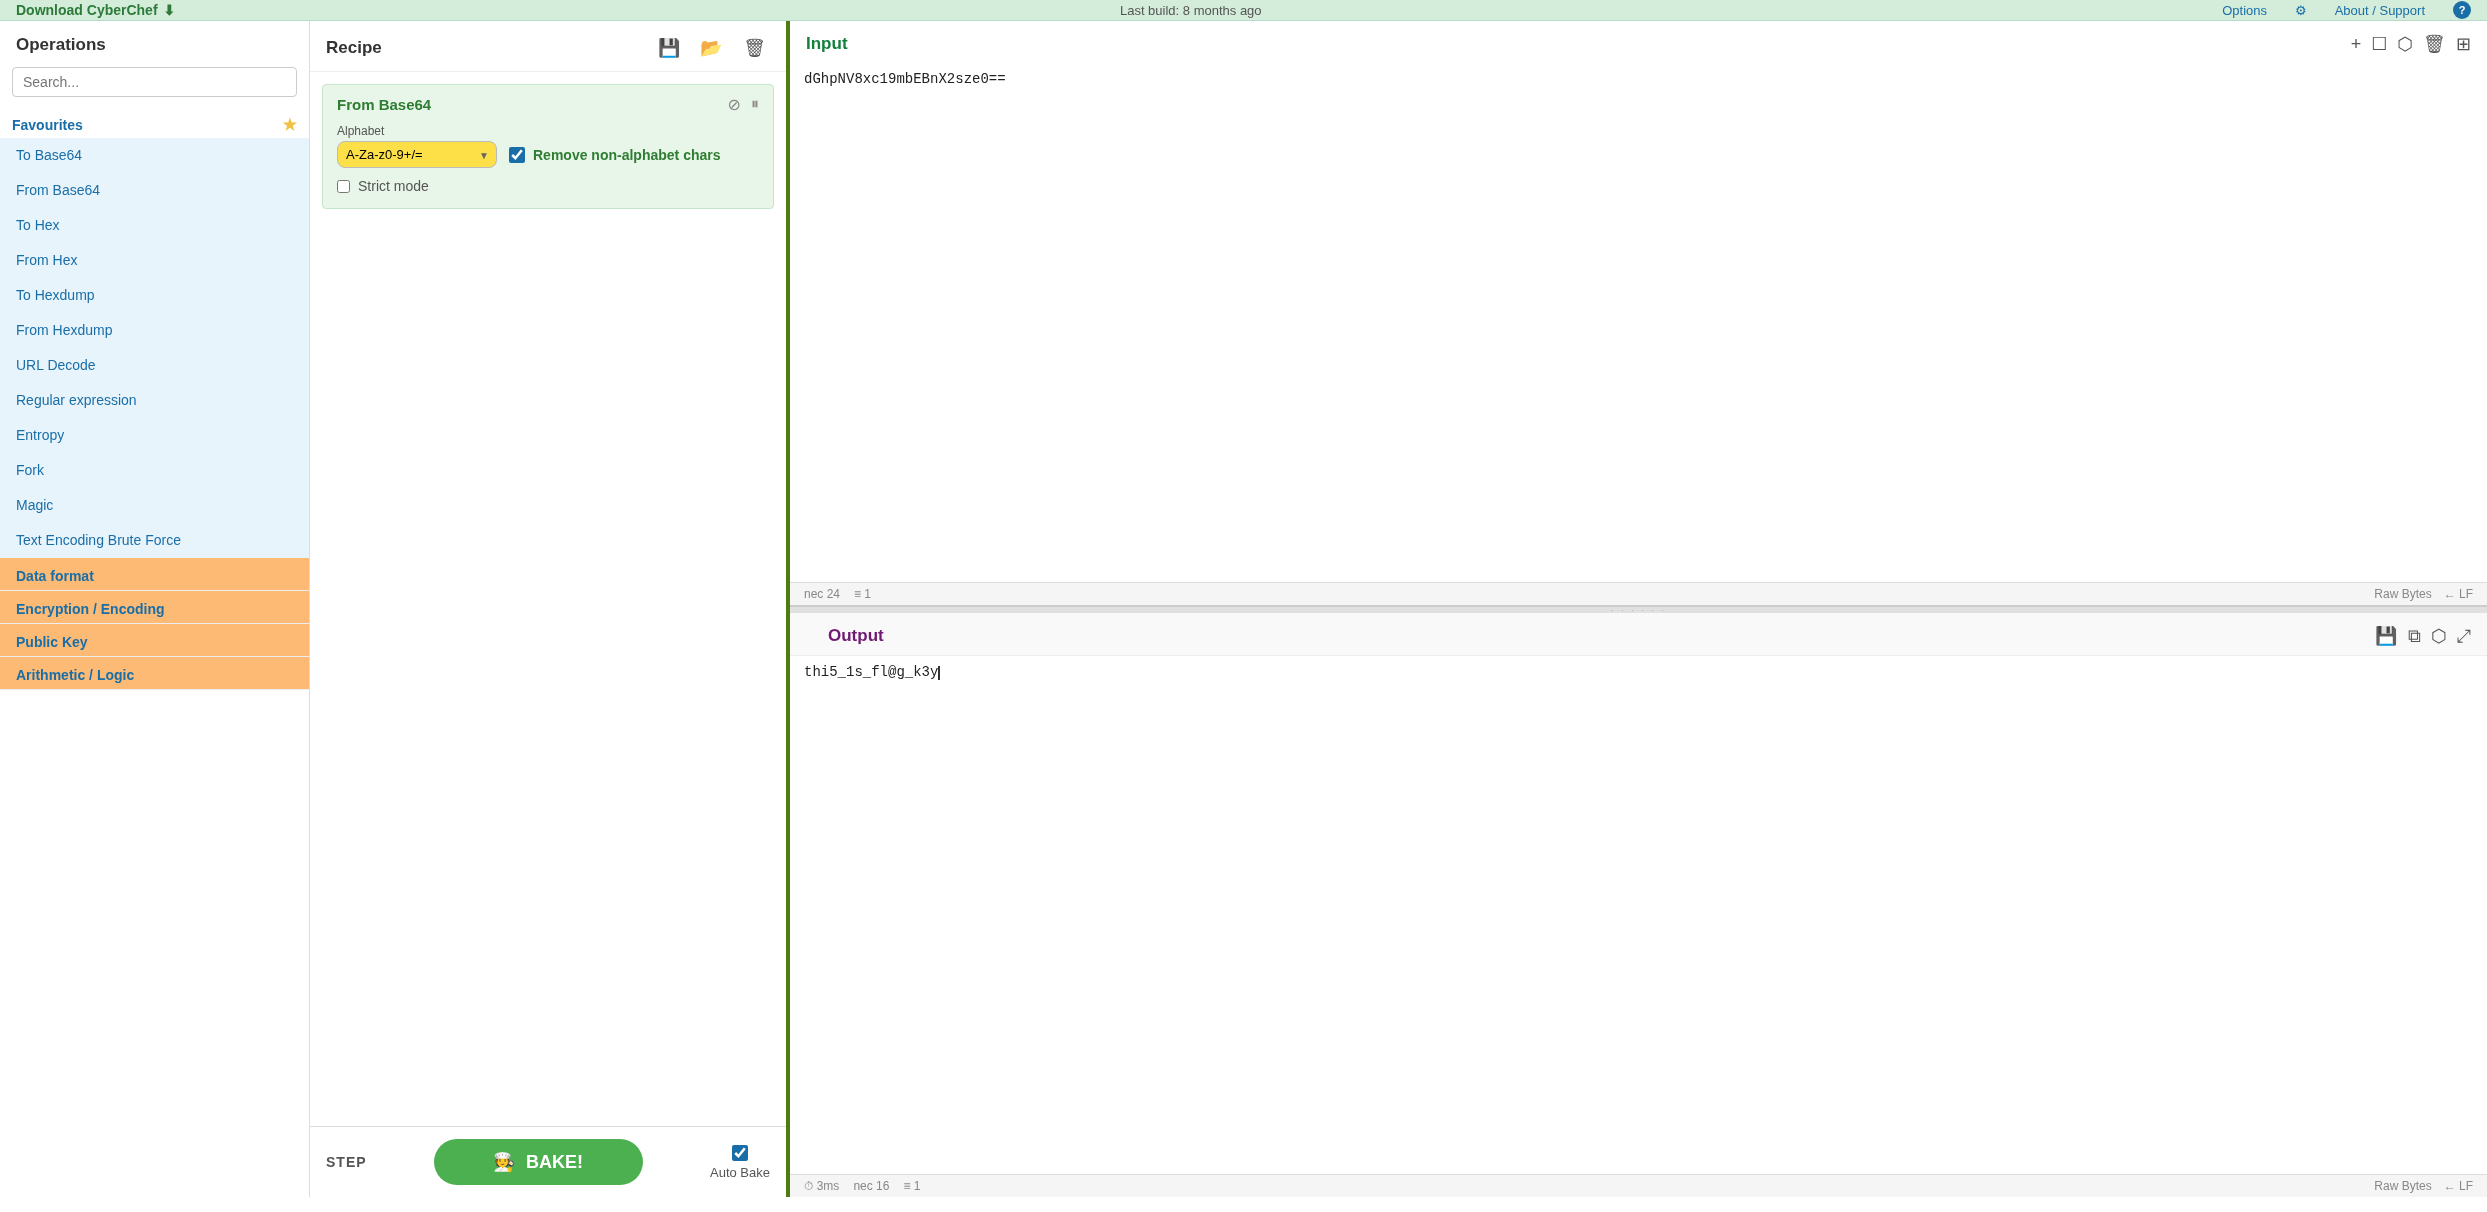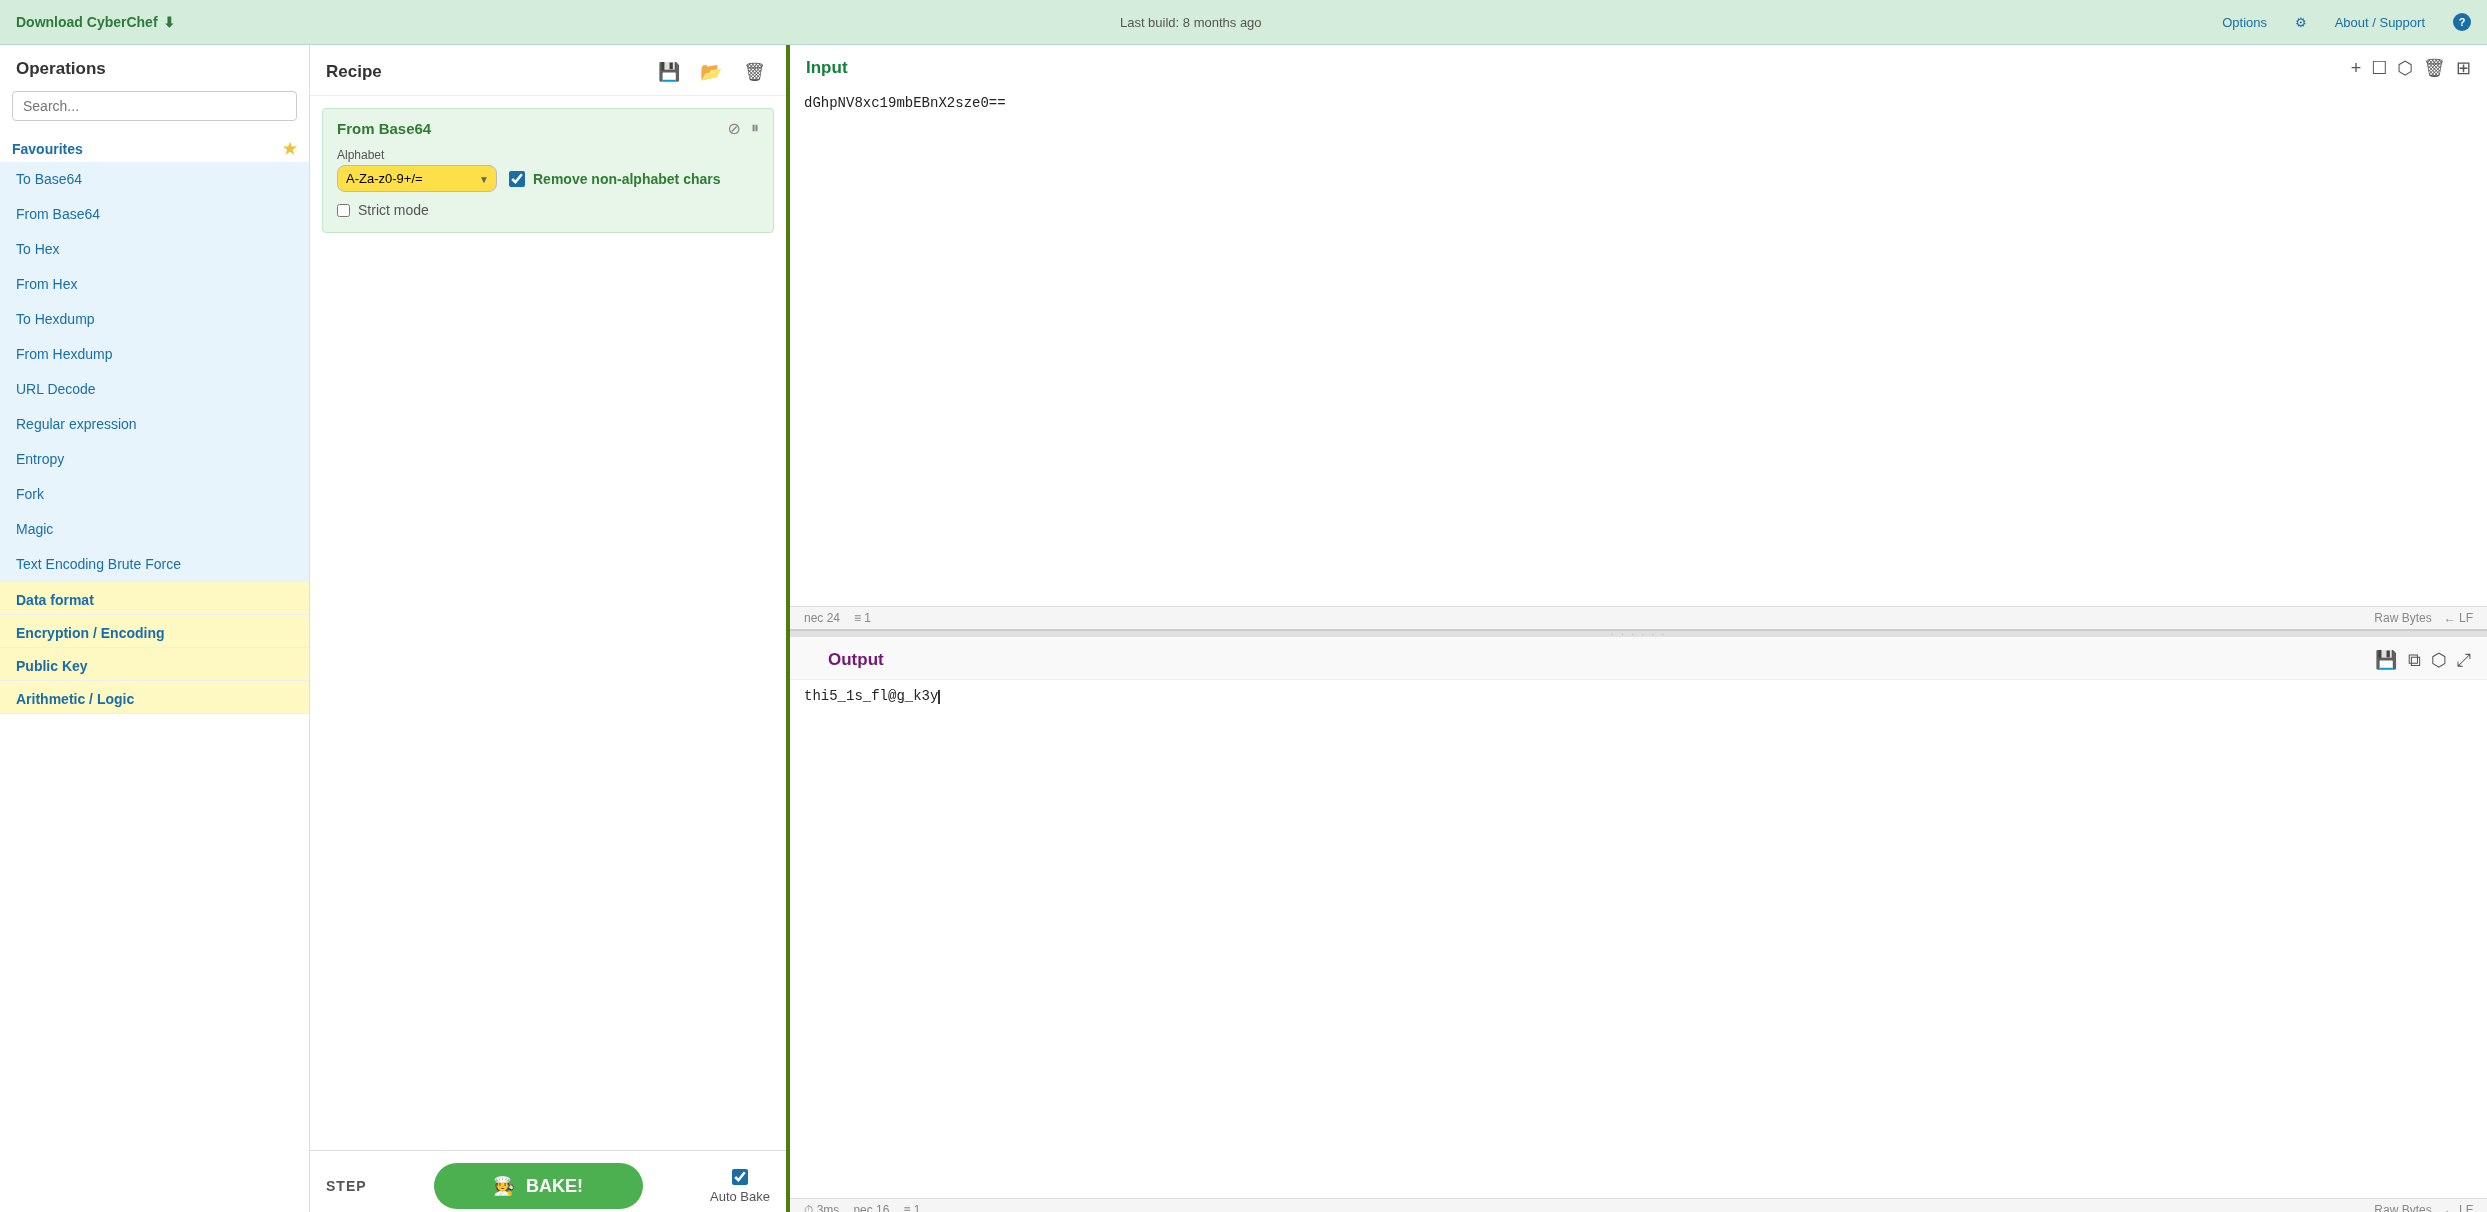--- a/index.html
+++ b/index.html
@@ -1,21 +1,21 @@
 <!DOCTYPE html>
 <html><head>
   <meta charset="utf-8">
   <style>
     * { box-sizing: border-box; margin: 0; padding: 0; }
     body { font-family: 'Segoe UI', Arial, sans-serif; font-size: 14px; background: #fff; overflow: hidden; }
 
     
     .topbar {
       background: #d4edda;
-      height: 45px;
+      height: 21px;
       display: flex;
       align-items: center;
       justify-content: space-between;
       padding: 7px 16px;
       border-bottom: 1px solid #b8dacc;
     }
     .topbar-left { display: flex; align-items: center; gap: 8px; color: #2d7a3a; font-weight: 600; font-size: 14px; }
     .topbar-center { color: #555; font-size: 13px; }
     .topbar-right { display: flex; align-items: center; gap: 12px; color: #1a6ea8; font-size: 13px; }
     .topbar-right span { cursor: pointer; margin-left: 16px; }
@@ -69,21 +69,21 @@
       cursor: pointer;
       border-bottom: 1px solid #e8f4fb;
       background: #e8f4fb;
       font-size: 14px;
     }
     .sidebar-category {
       padding: 10px 16px 6px;
       font-weight: 700;
       color: #1a6ea8;
       font-size: 14px;
-      background: #fef9c3;
+      background: #fdba74;
       border-bottom: 1px solid #eee;
     }
 
     
     .recipe-panel {
       width: 480px;
       min-width: 480px;
       border-right: 4px solid #4d7c0f;
       display: flex;
       flex-direction: column;

